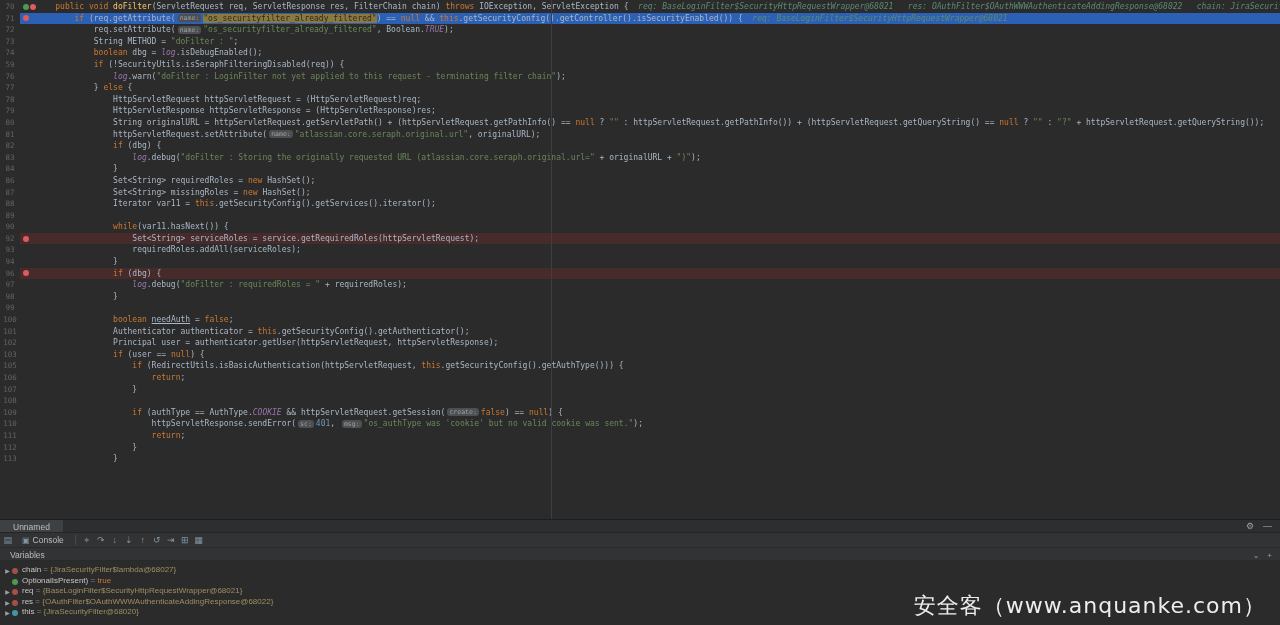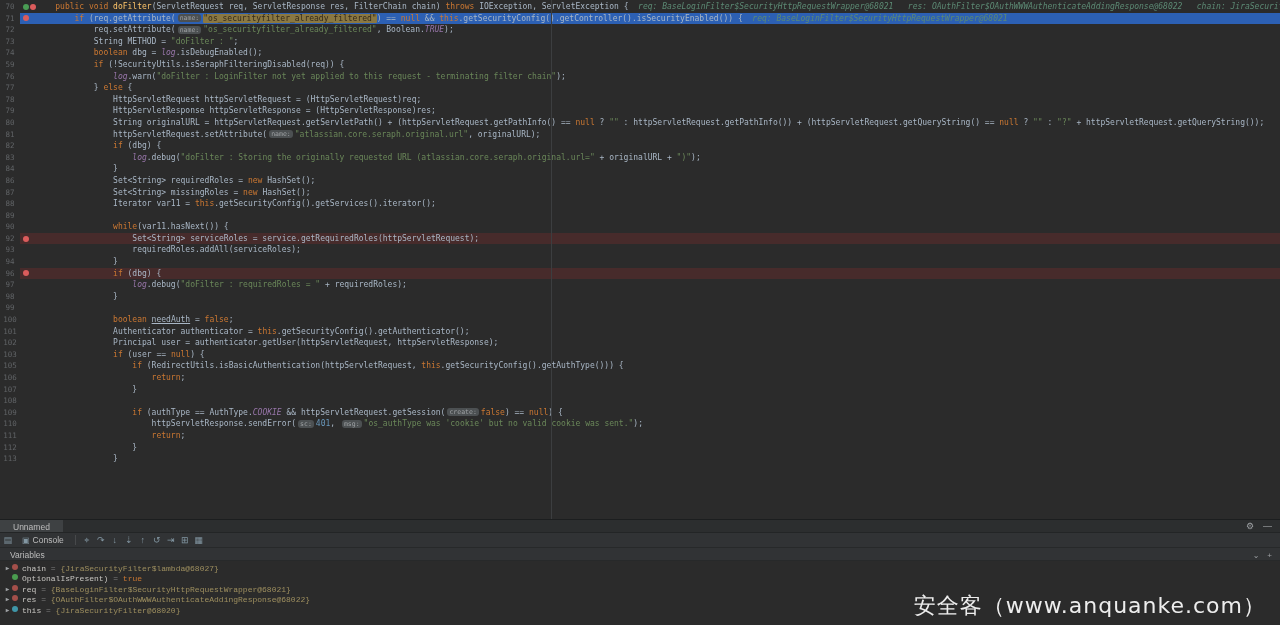--- a/index.html
+++ b/index.html
@@ -38,21 +38,21 @@
   .wtab{background:#3e4143;color:#bdbdbd;font-size:8.5px;padding:0 13px;display:flex;align-items:flex-end}
   .strip-right{margin-left:auto;display:flex;align-items:center;gap:9px;padding-right:8px;color:#9da0a3;font-size:9px}
   .toolbar{height:15px;background:#313335;border-bottom:1px solid #27292a;display:flex;align-items:center;padding-left:1px}
   .tb-ico{color:#8296a2;font-size:9px;width:14px;text-align:center;line-height:14px}
   .console-tab{display:flex;align-items:center;gap:3px;color:#bdbdbd;font-size:8.5px;padding:0 7px}
   .console-tab .ci{color:#8296a2;font-size:8px}
   .sep{width:1px;height:10px;background:#47494b;margin:0 4px}
   .varhdr{height:13px;background:#313335;border-bottom:1px solid #27292a;display:flex;align-items:flex-end;padding:0 8px 0 10px;color:#bdbdbd;font-size:8.5px}
   .varhdr-right{margin-left:auto;display:flex;gap:8px;color:#9da0a3;font-size:8px}
   .vars{padding-top:3px}
-  .vrow{display:flex;align-items:flex-start;height:10.4px;font-size:8px;font-family:Liberation Mono, monospace;padding-left:3px;white-space:pre}
+  .vrow{display:flex;align-items:flex-end;height:10.4px;font-size:8px;font-family:Liberation Sans, sans-serif;padding-left:3px;white-space:pre}
   .tri{color:#9da0a3;font-size:6px;width:9px;flex:none;text-align:center}
   .vico{width:6px;height:6px;border-radius:50%;margin-right:4px;flex:none}
   .vname{color:#c8c6c2}
   .veq{color:#808080}
   .vval{color:#9e8f5f}
   .vval-k{color:#cc7832}
 
   .watermark{position:absolute;right:14px;top:591px;color:#ededed;font-size:22px;font-family:"DejaVu Sans",sans-serif;letter-spacing:1px;z-index:5}
 </style>
 </head>

